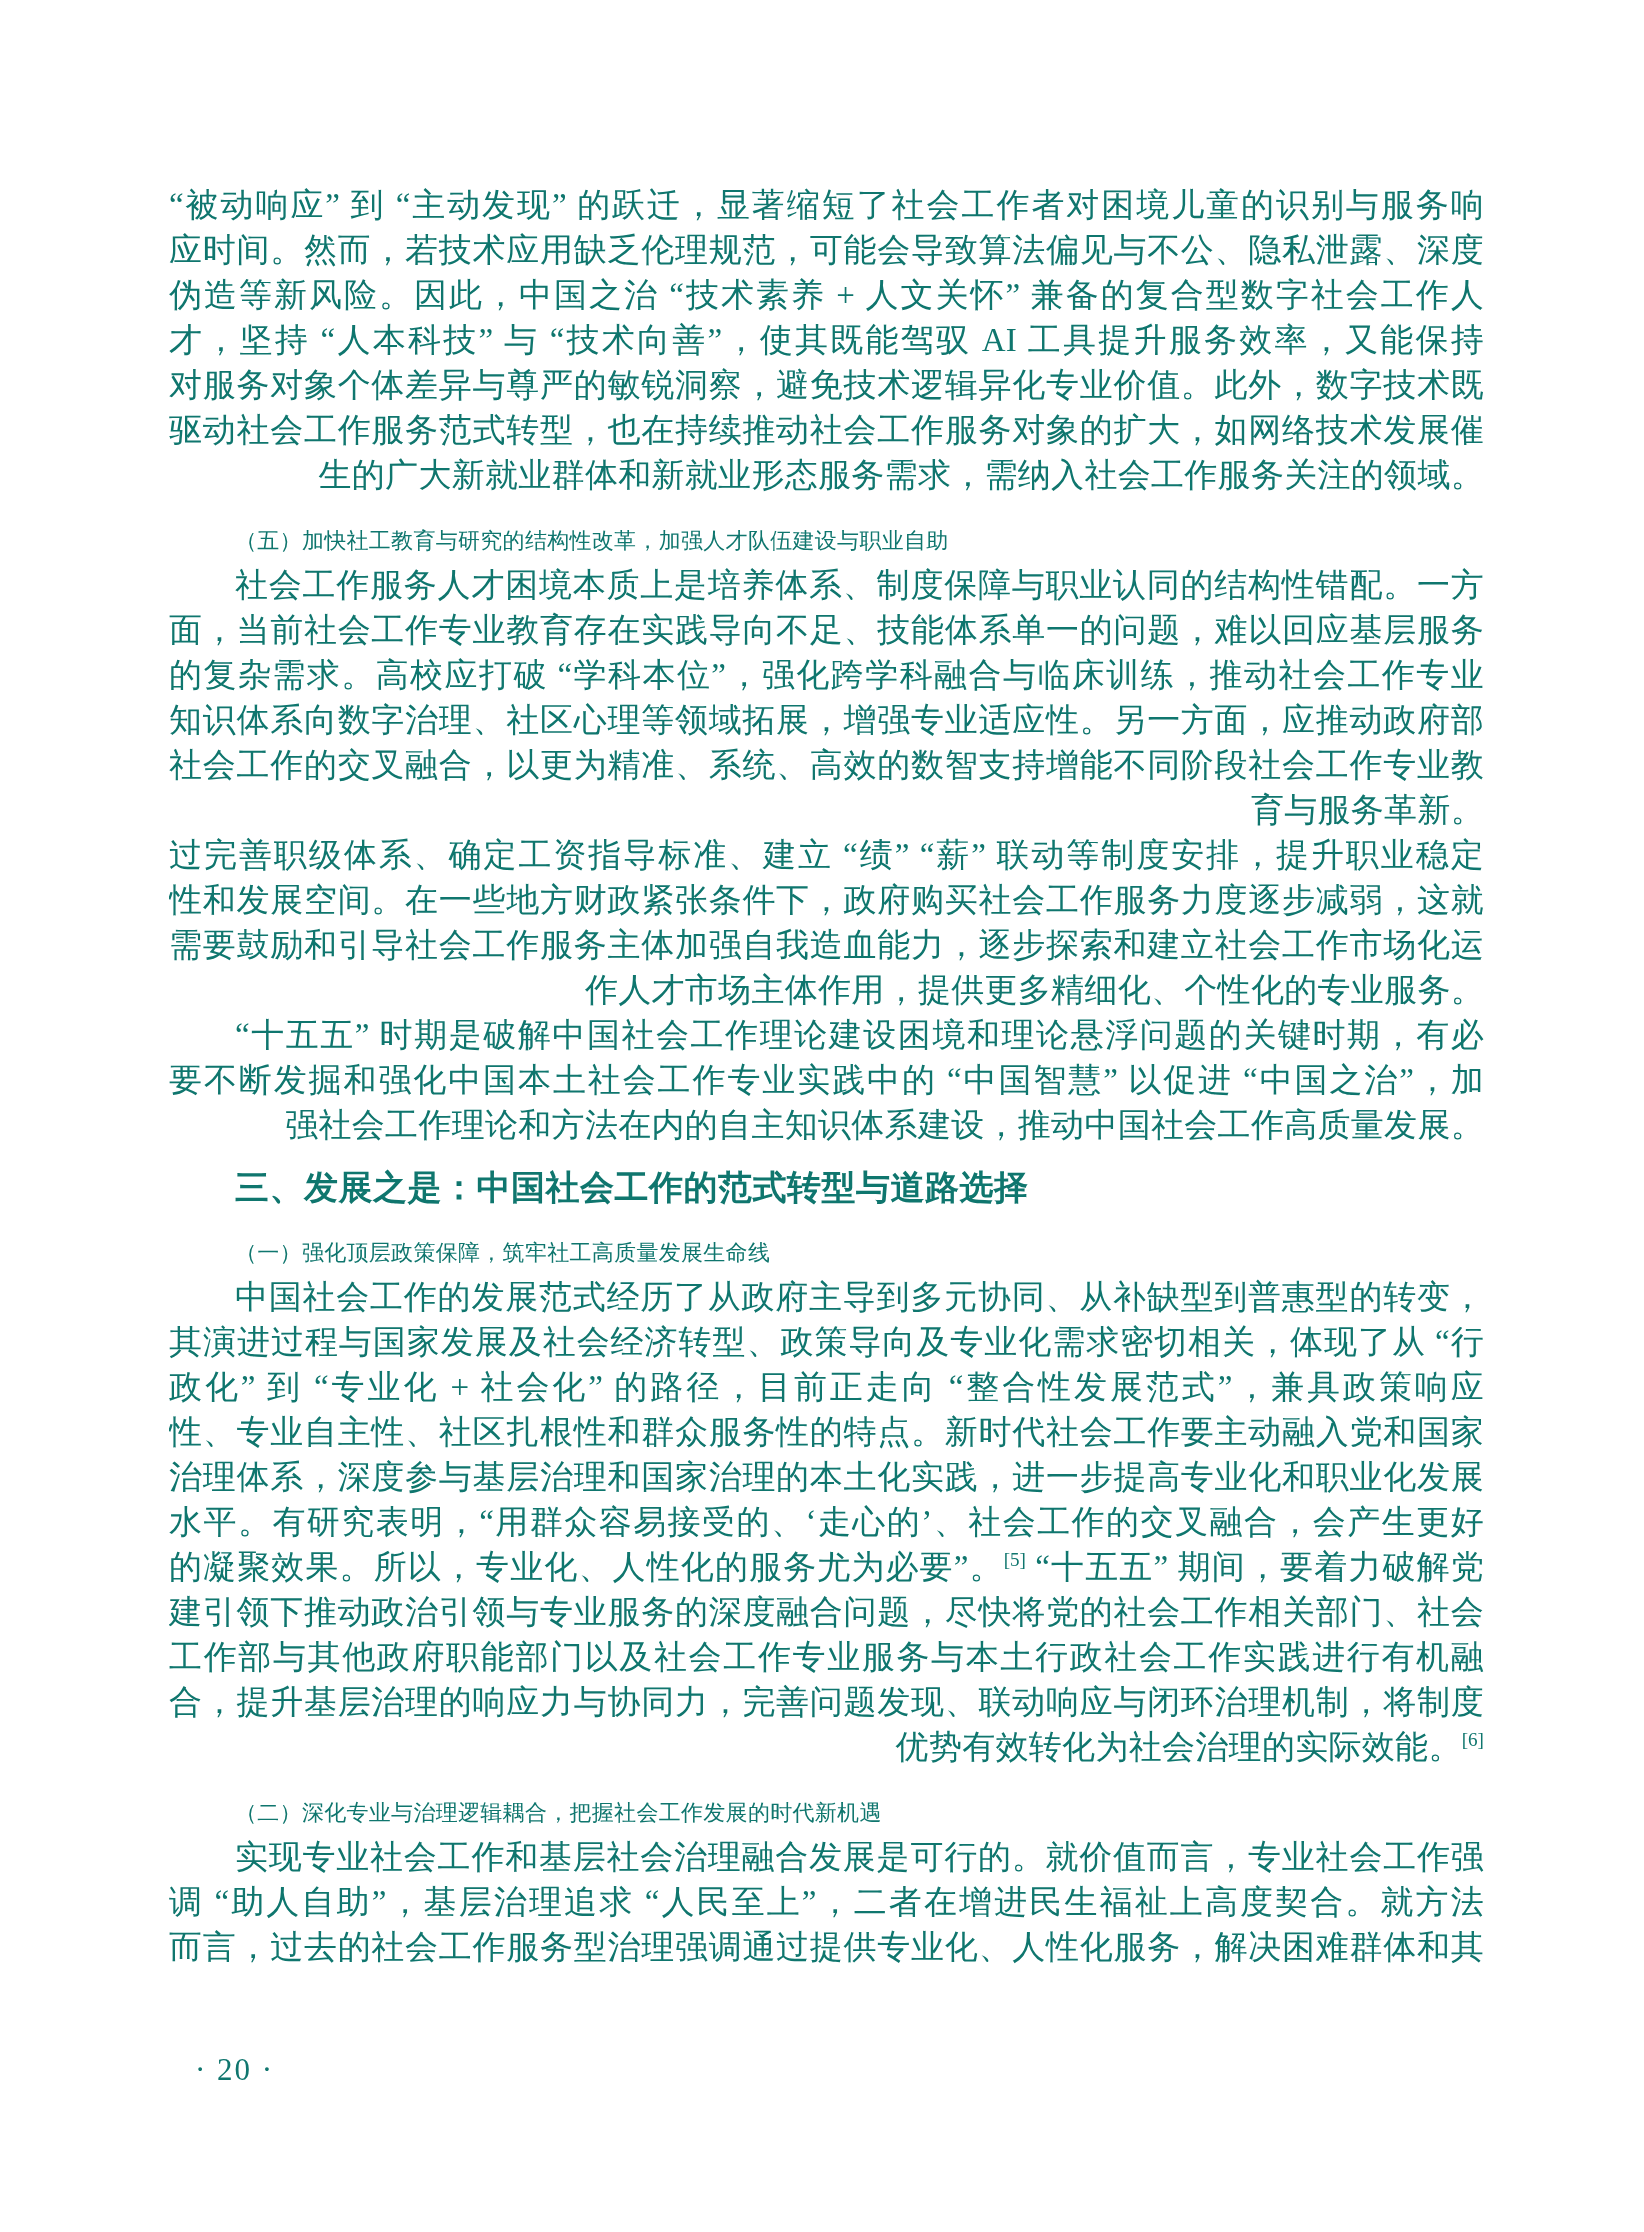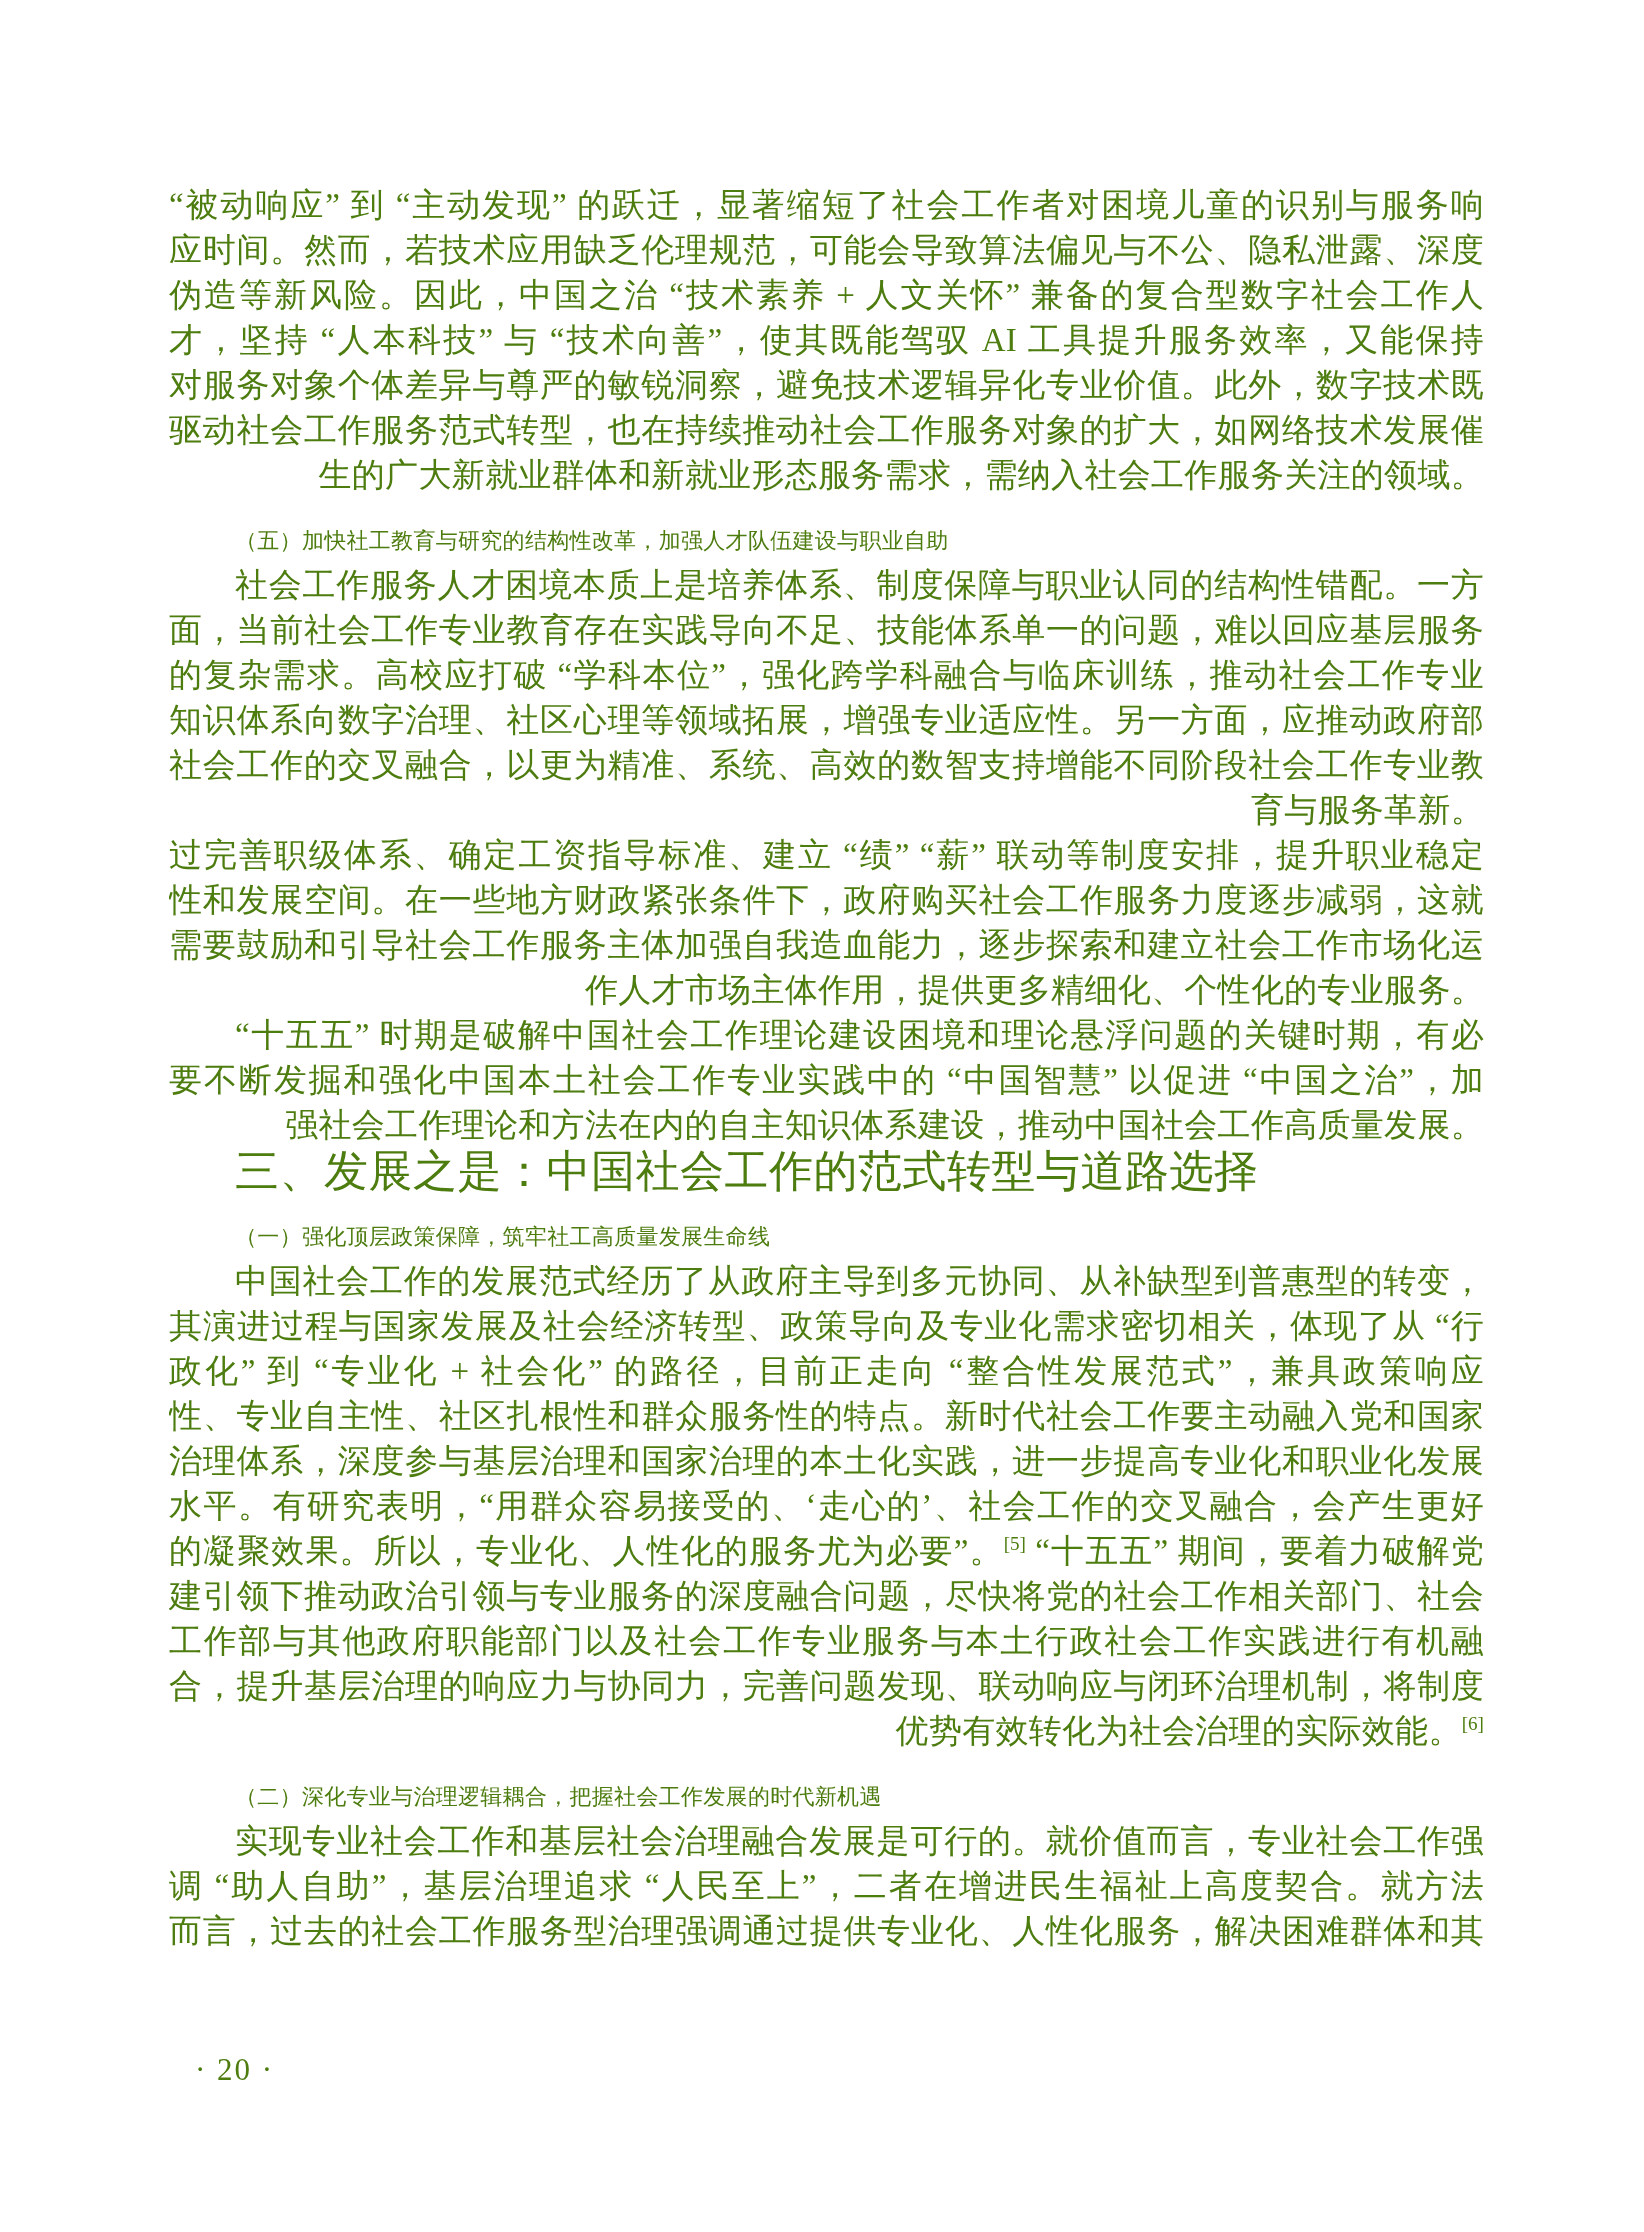--- a/index.html
+++ b/index.html
@@ -6,21 +6,21 @@
     margin: 0;
     padding: 0;
     background: #e8e8e8;
   }
   .page {
     position: relative;
     width: 1645px;
     height: 2233px;
     background: #ffffff;
     font-family: "Liberation Serif", "DejaVu Serif", serif;
-    color: #4d7c0f;
+    color: #0f766e;
     overflow: hidden;
   }
   .text-column {
     position: absolute;
     left: 169px;
     top: 183px;
     width: 1315px;
   }
   .block { margin: 0; }
   .line {
@@ -47,25 +47,26 @@
     font-size: 22px;
     line-height: 45px;
     height: 45px;
     padding-left: 66px;
     overflow: hidden;
     letter-spacing: 0.3px;
     margin-top: 20px;
   }
   .block.heading {
     font-family: "Liberation Sans", "DejaVu Sans", sans-serif;
-    font-weight: normal;
-    font-size: 44px;
+    font-weight: bold;
+    font-size: 34px;
     line-height: 46px;
     height: 46px;
     padding-left: 66px;
+    margin-top: 16px;
     margin-bottom: 14px;
     overflow: hidden;
     letter-spacing: 0.5px;
   }
   .page-number {
     position: absolute;
     left: 195px;
     top: 2050px;
     font-size: 31px;
     line-height: 40px;

